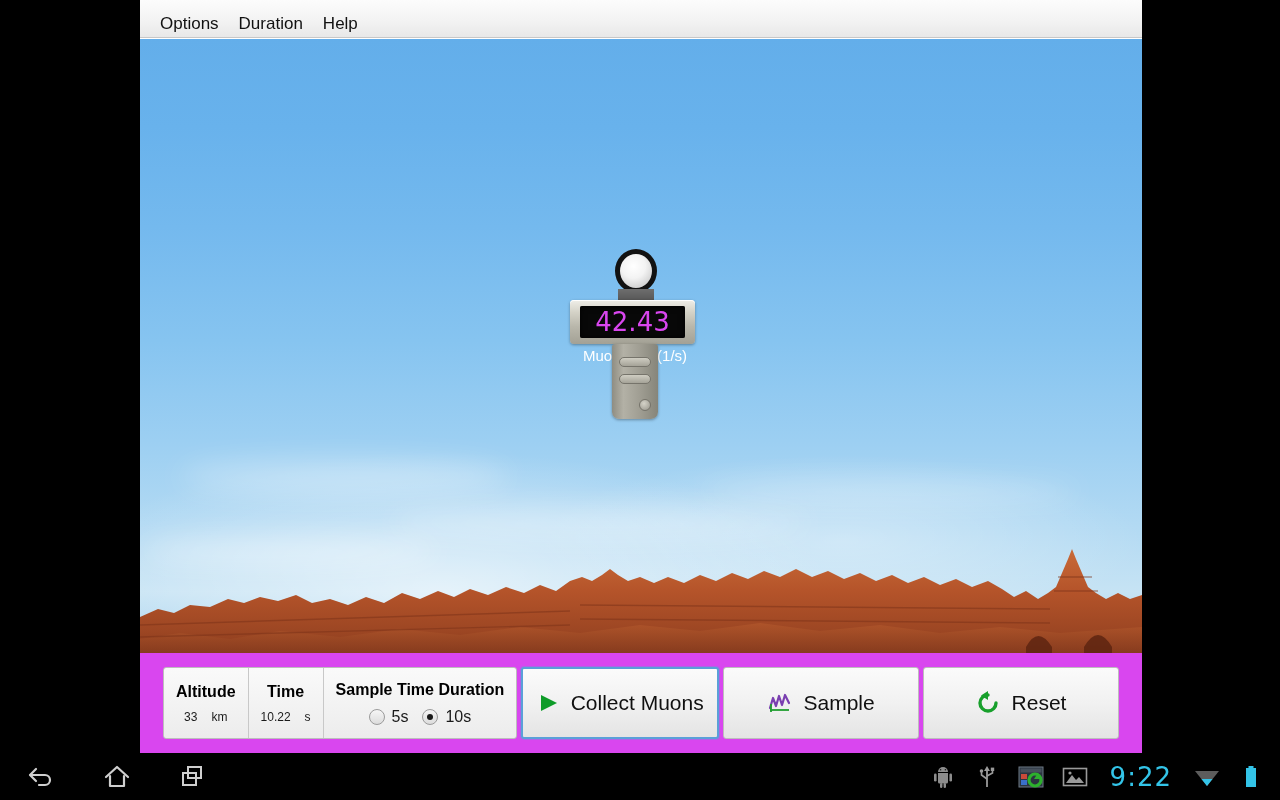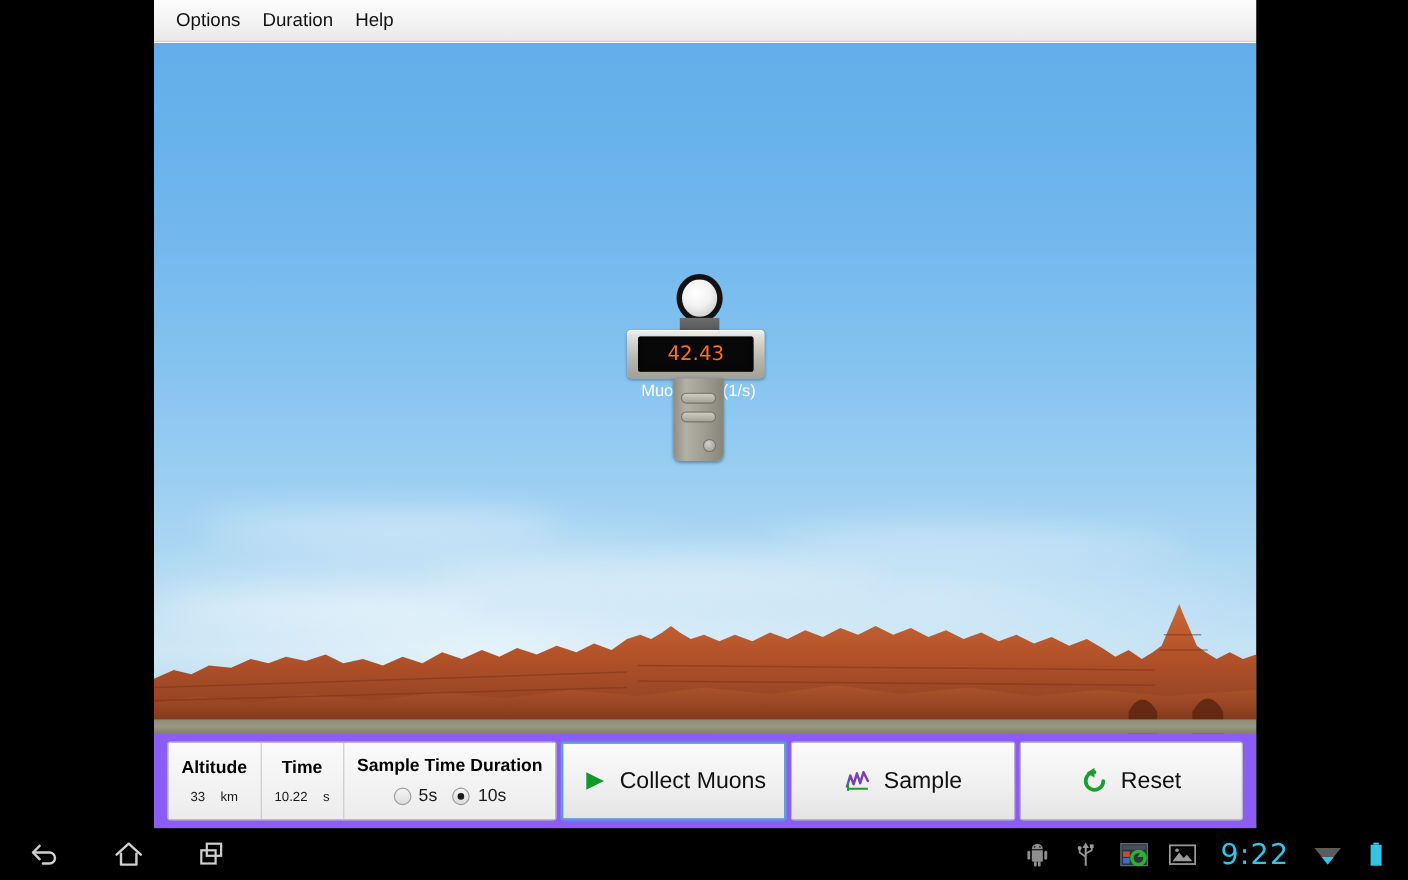--- a/index.html
+++ b/index.html
@@ -32,21 +32,21 @@
 
   
   #menu-bar {
     position: absolute;
     left: 0; top: 0;
     width: 1002px;
     height: 38px;
     background: linear-gradient(to bottom, #fcfcfc 0%, #f3f3f3 55%, #e8e8e8 100%);
     border-bottom: 1px solid #c7c7c7;
     display: flex;
-    align-items: center;
+    align-items: flex-end;
     padding-left: 10px;
     box-sizing: border-box;
   }
   .menu-item {
     font-size: 17px;
     color: #111;
     padding: 3px 10px;
     cursor: default;
     white-space: nowrap;
   }
@@ -145,22 +145,22 @@
     width: 105px;
     height: 32px;
     background: #080808;
     border-radius: 2px;
     display: flex;
     align-items: center;
     justify-content: center;
     box-shadow: inset 0 0 6px rgba(0,0,0,0.9);
   }
   #flux-value {
-    color: #f97316;
-    font-size: 18px;
+    color: #d946ef;
+    font-size: 26px;
     font-family: "DejaVu Sans", sans-serif;
     letter-spacing: 0px;
     line-height: 1;
   }
   #flux-label {
     position: absolute;
     left: -25px;
     top: 98px;
     width: 180px;
     text-align: center;
@@ -201,25 +201,25 @@
     border: 1px solid #75736a;
     box-sizing: border-box;
   }
 
   
   #control-bar {
     position: absolute;
     left: 0;
     bottom: 0;
     width: 1002px;
-    height: 86px;
-    background: #8b5cf6;
-    display: flex;
-    align-items: center;
-    padding: 6px 12px;
+    height: 100px;
+    background: #d946ef;
+    display: flex;
+    align-items: center;
+    padding: 6px 23px;
     box-sizing: border-box;
     gap: 2px;
   }
 
   #readout-panel {
     display: flex;
     height: 72px;
     border: 1px solid #bdbdbd;
     border-radius: 3px;
     background: linear-gradient(to bottom, #fafafa, #ececec);

